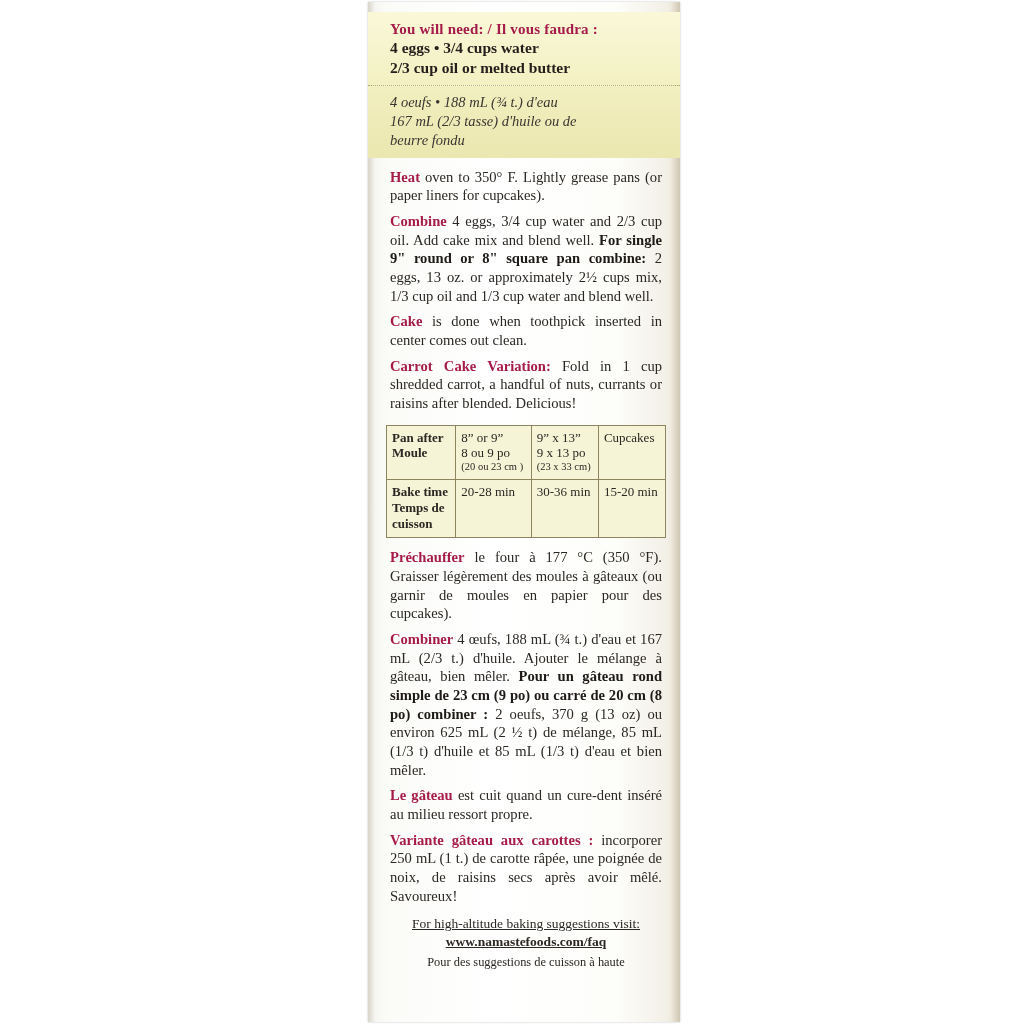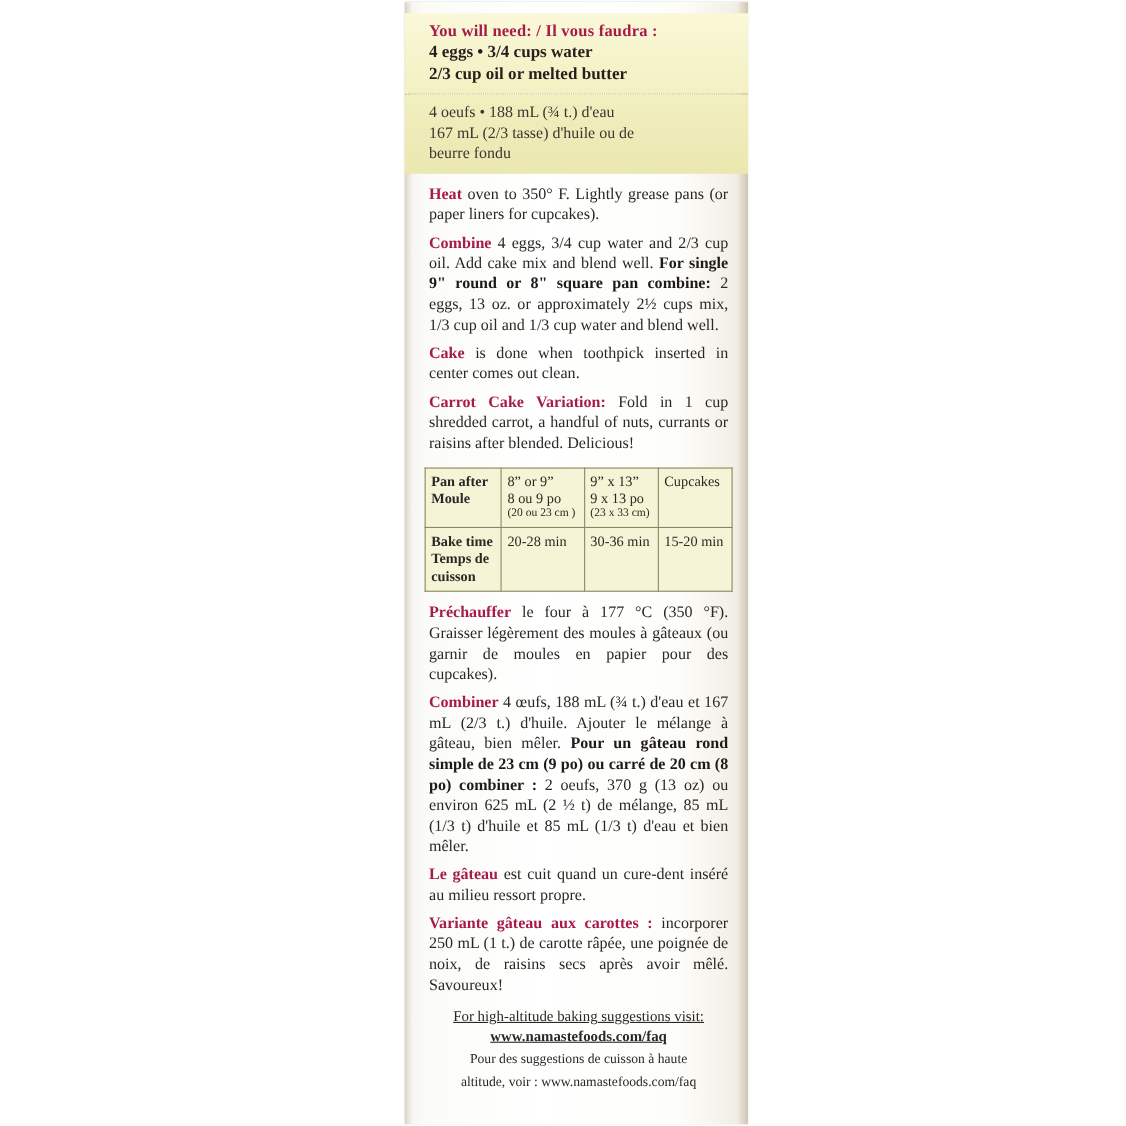--- a/index.html
+++ b/index.html
@@ -77,20 +77,21 @@
   .bold-dark {
     color: #241f1c;
     font-weight: bold;
     font-size: 15.5px;
     line-height: 1.26;
   }
   .fr-need {
     color: #3a3530;
     font-size: 14.5px;
     line-height: 1.3;
+    font-style: italic;
     font-family: "Liberation Serif", serif;
   }
 
   .body-text {
     color: #2b2723;
     font-size: 14.6px;
     line-height: 1.28;
     text-align: justify;
     margin: 7px 0 0 0;
   }
@@ -218,18 +219,17 @@
         </p>
         <p class="body-text">
           <span class="lead">Variante gâteau aux carottes :</span><span> incorporer 250 mL (1 t.) de carotte râpée, une poignée de noix, de raisins secs après avoir mêlé. Savoureux!</span>
         </p>
       </div>
 
       <div class="footer">
         <div class="en">For high-altitude baking suggestions visit:</div>
         <div class="en url">www.namastefoods.com/faq</div>
         <div class="fr">Pour des suggestions de cuisson à haute</div>
-        <div class="fr">altitude, voir : www.namastefoods.com/faq</div>
       </div>
 
     </div>
   </div>
 </div>
 
 </body></html>

